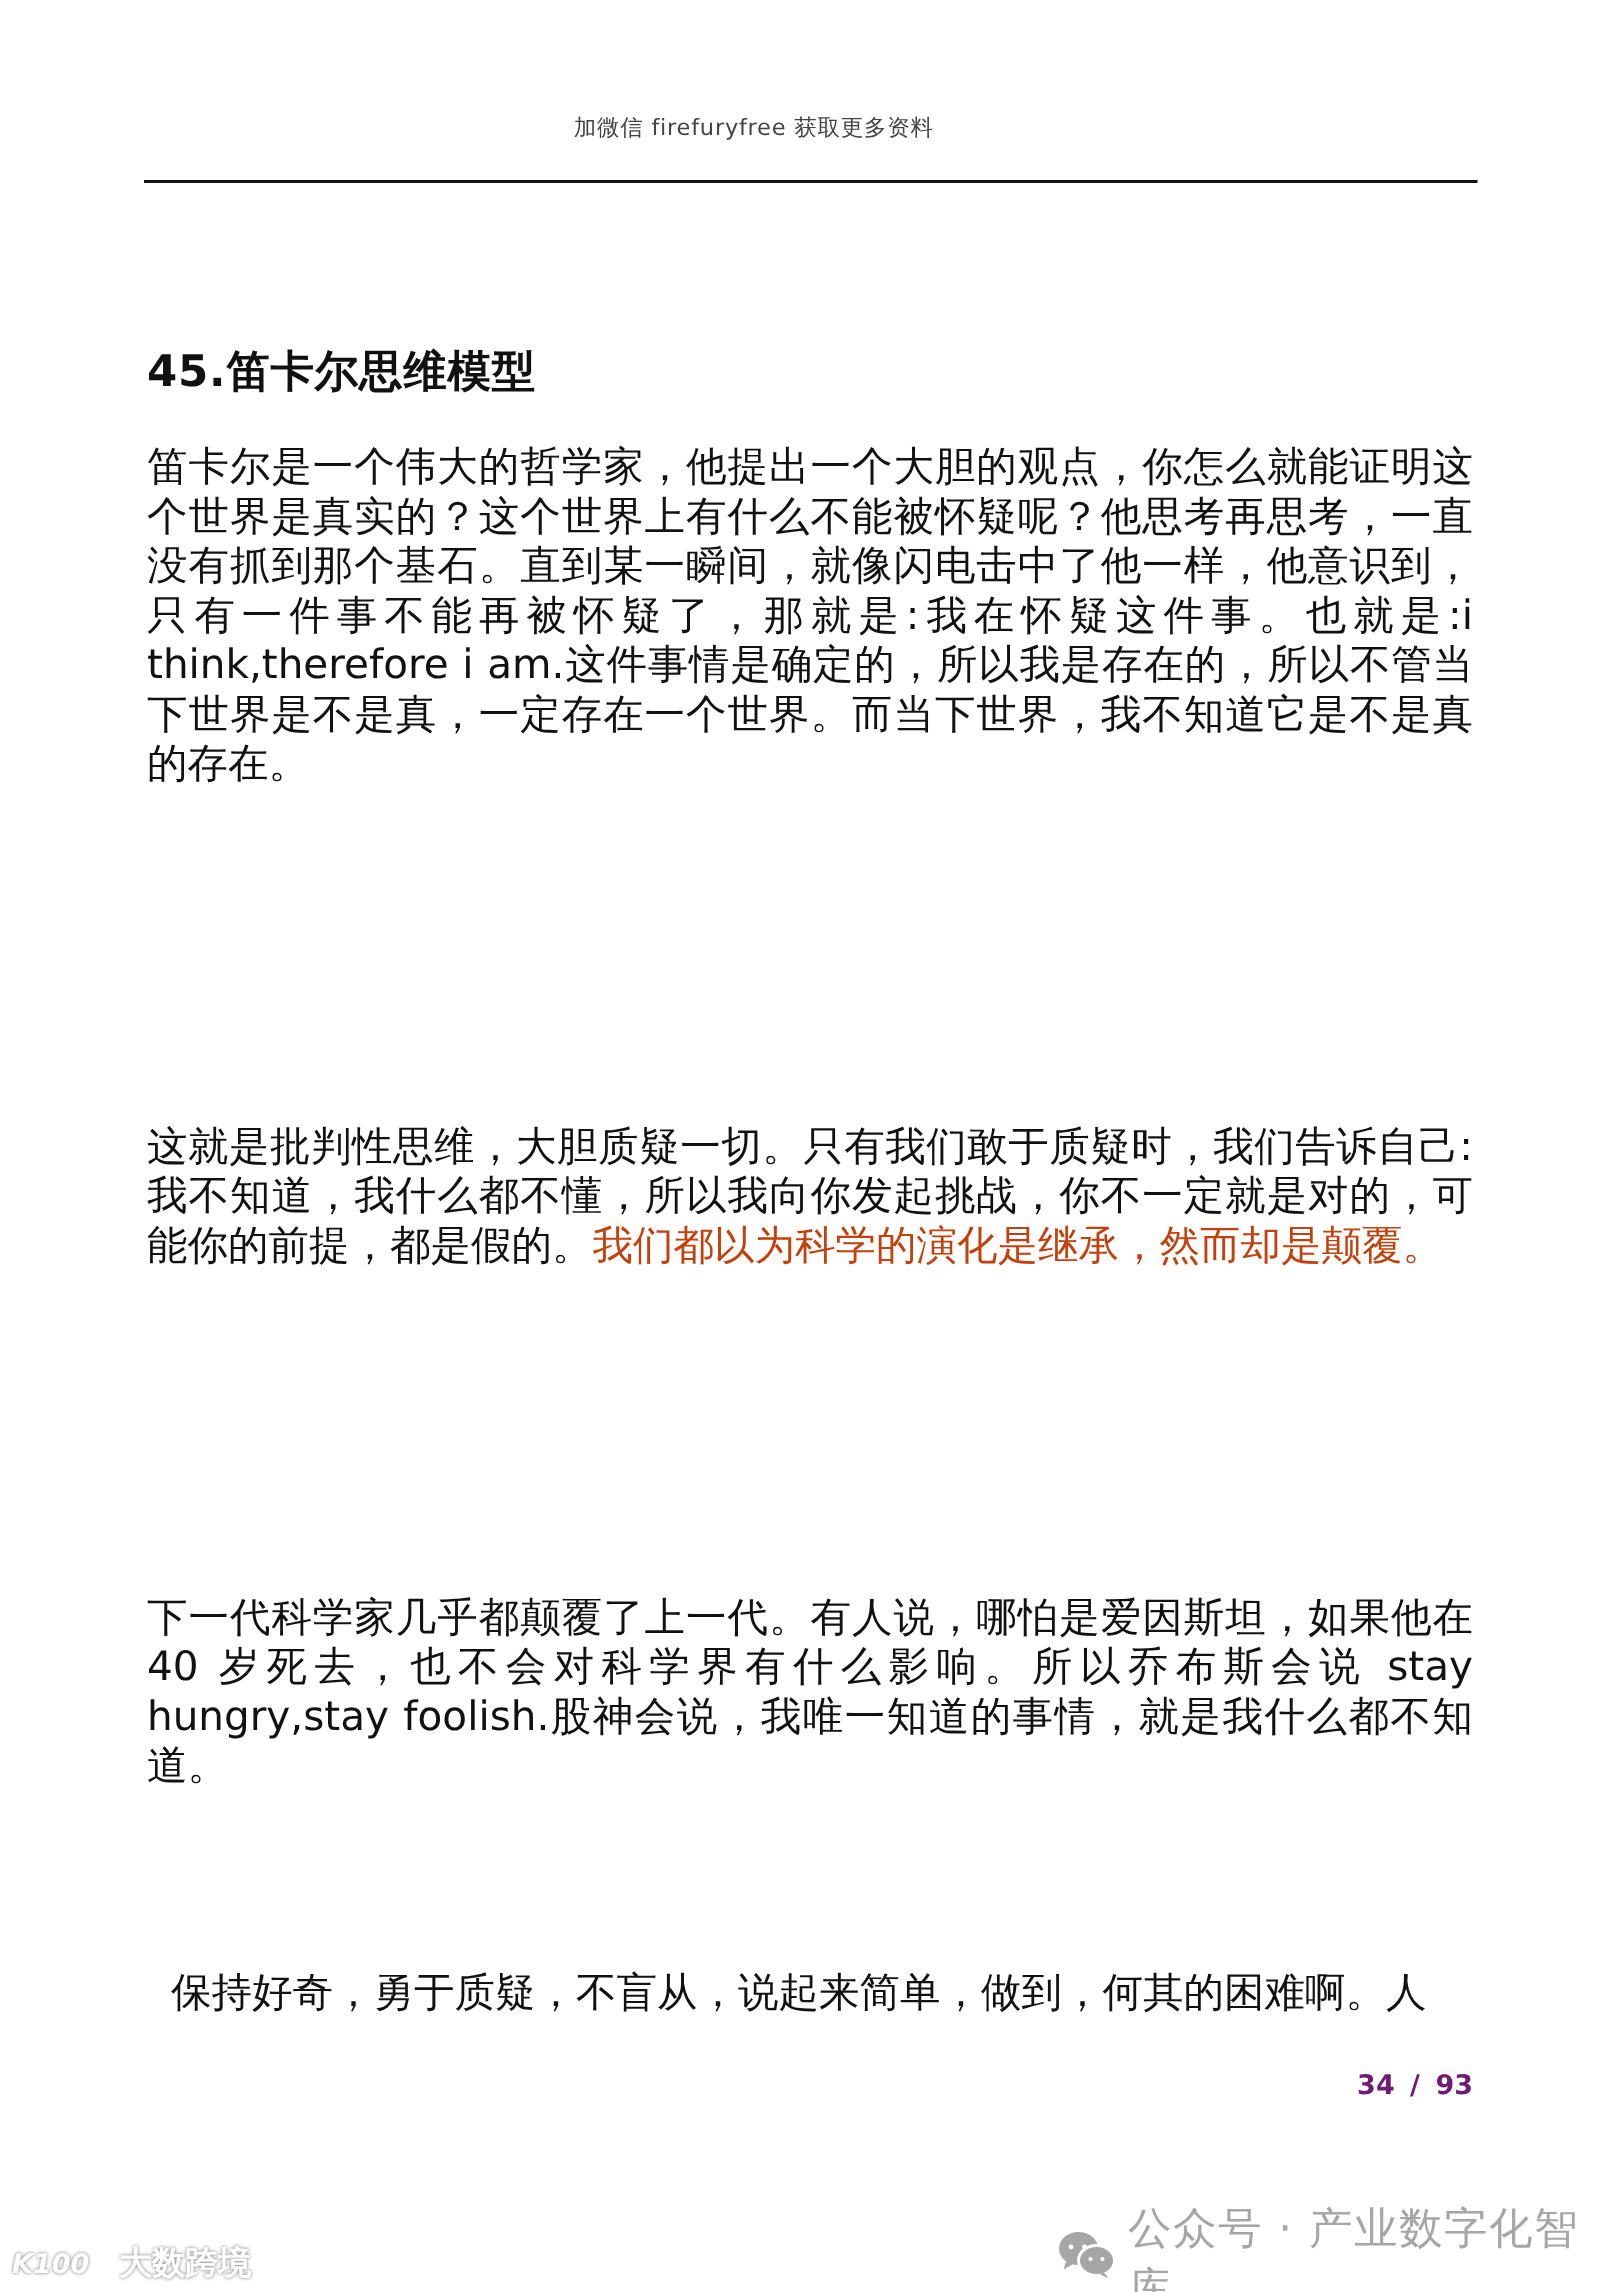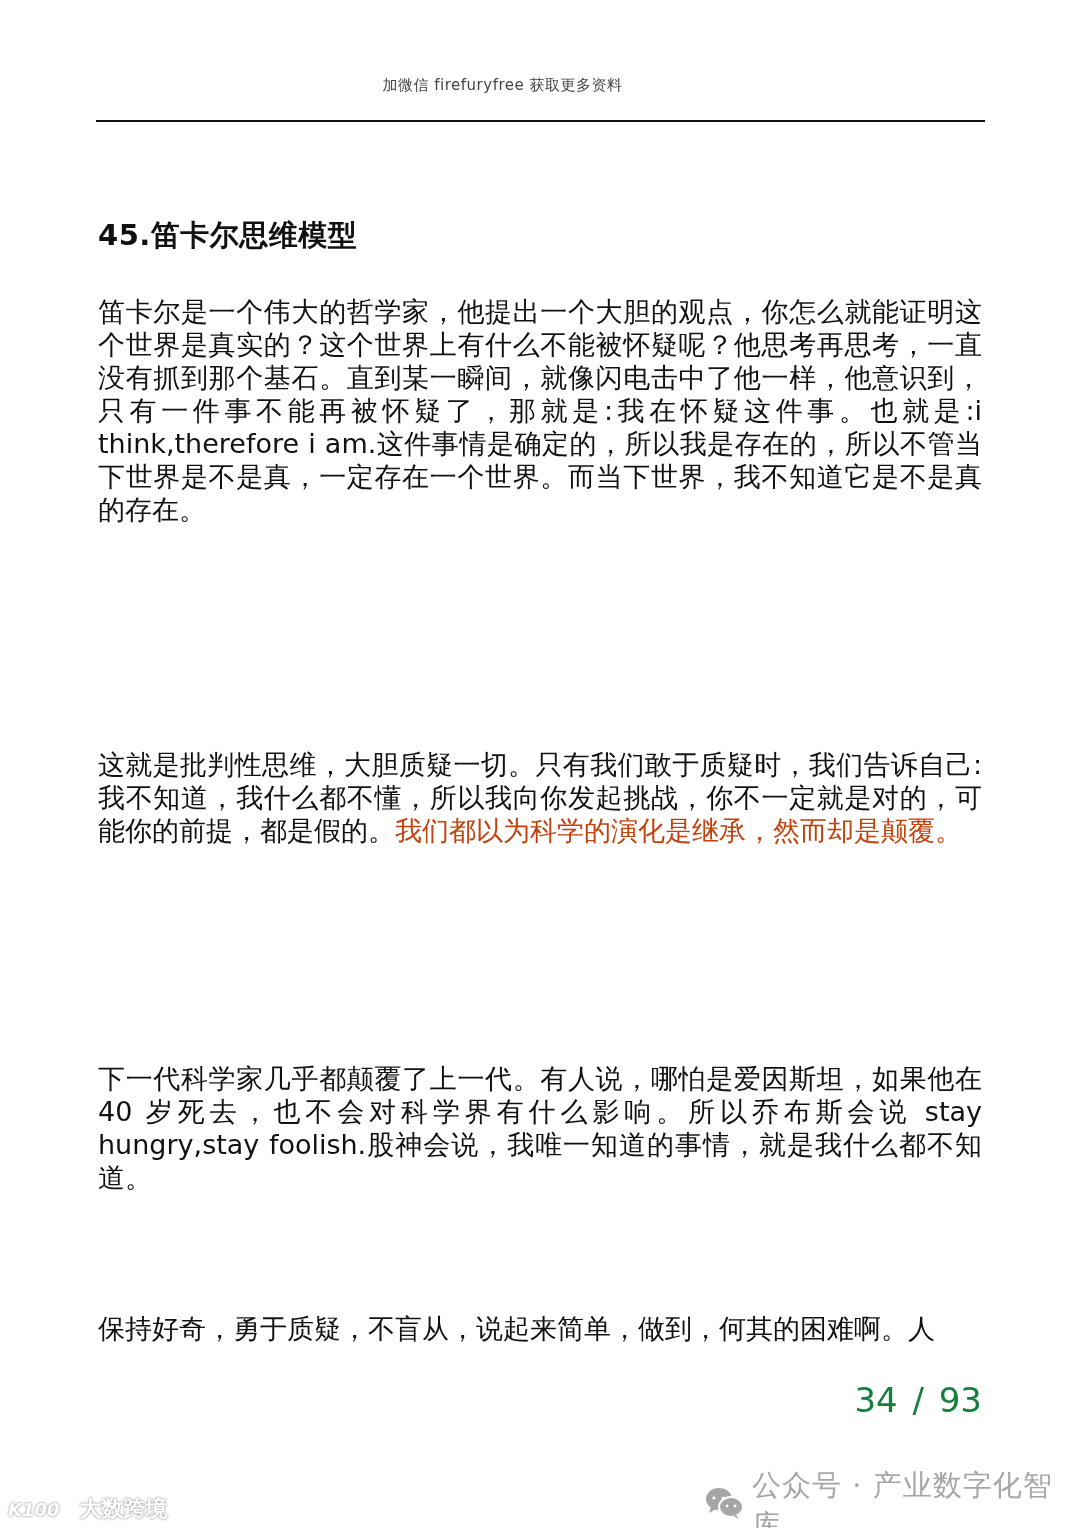--- a/index.html
+++ b/index.html
@@ -1,29 +1,29 @@
 <!DOCTYPE html>
 <html><head>
   <meta charset="utf-8">
   <style>
     html, body { margin: 0; padding: 0; background: #ffffff; }
     body { width: 1080px; height: 1528px; position: relative; overflow: hidden;
            font-family: "DejaVu Sans", "Liberation Sans", sans-serif; color: #111; }
     .header-text { position: absolute; top: 76px; left: 0; width: 1005px; text-align: center;
                    font-size: 15px; color: #444; font-family: "DejaVu Sans", sans-serif; letter-spacing: 0.5px; }
     .header-rule { position: absolute; top: 120px; left: 96px; width: 889px; height: 2px; background: #111; }
-    .title { position: absolute; top: 216px; left: 98px; font-size: 29px; font-weight: bold; color: #111; letter-spacing: 0.5px; }
+    .title { position: absolute; top: 228px; left: 98px; font-size: 29px; font-weight: bold; color: #111; letter-spacing: 0.5px; }
     .para { position: absolute; left: 98px; width: 884px; font-size: 27px; line-height: 33px; color: #111;
             text-align: justify; text-justify: inter-character; letter-spacing: 0px; }
     .red { color: #c2410c; }
     #p1 { top: 295px; }
     #p2 { top: 748px; }
     #p3 { top: 1062px; }
-    #p4 { top: 1312px; }
-    .page-num { position: absolute; top: 1380px; right: 98px; font-size: 34px; font-weight: normal; color: #15803d; word-spacing: 4px; }
+    #p4 { top: 1312px; margin-left: 16px; }
+    .page-num { position: absolute; top: 1380px; right: 98px; font-size: 18px; font-weight: bold; color: #701a75; word-spacing: 4px; }
     .wm-right { position: absolute; top: 1466px; left: 704px; display: flex; align-items: center; color: #a6a6a6; font-size: 29px; letter-spacing: 1px; }
     .wm-right svg { margin-right: 8px; }
     .wm-left { position: absolute; top: 1494px; left: 8px; display: flex; align-items: center; color: #fff; font-size: 22px;
                text-shadow: 0 0 2px #999, 0 0 3px #bbb; font-weight: bold; }
     .wm-left .logo { font-size: 18px; margin-right: 20px; font-style: italic; }
   </style>
 </head>
 <body>
 
 <div class="header-text">加微信 firefuryfree 获取更多资料</div>

